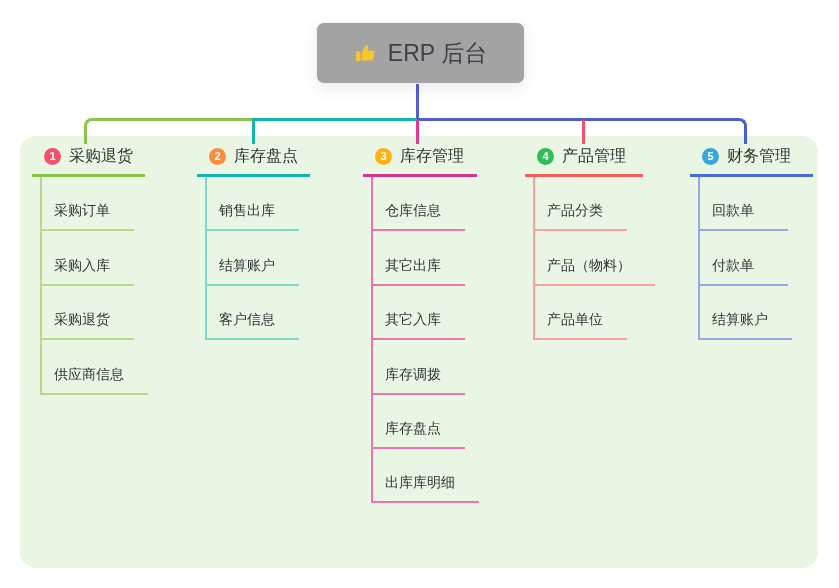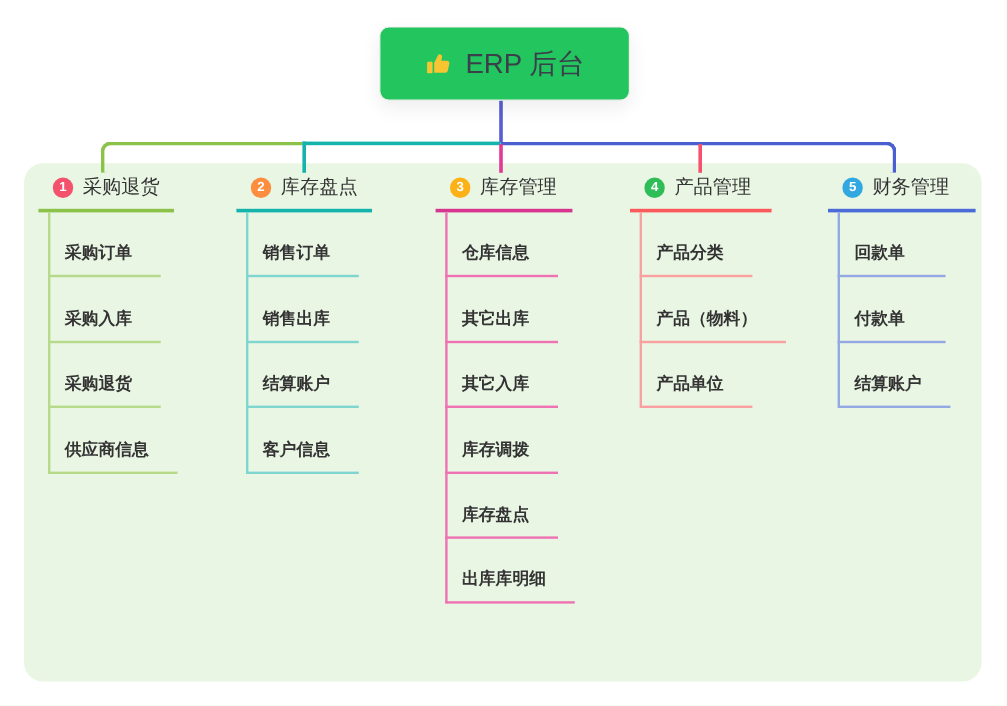--- a/index.html
+++ b/index.html
@@ -9,21 +9,21 @@
     overflow:hidden;
   }
   
   .panel{
     position:absolute;left:20px;top:136px;width:798px;height:432px;
     background:#eaf6e4;border-radius:16px;
   }
   
   .root-card{
     position:absolute;left:316px;top:22px;width:207px;height:60px;
-    background:#22c55e;border:1px solid #f1f1f1;border-radius:8px;
+    background:#a3a3a3;border:1px solid #f1f1f1;border-radius:8px;
     box-shadow:0 6px 16px rgba(0,0,0,.07);
     display:flex;align-items:center;justify-content:center;gap:10px;
     font-size:23px;font-weight:500;color:#3a3f4a;
   }
   .root-card svg{display:block;}
   
   .stem{position:absolute;width:3px;}
   .l-left{position:absolute;border-left:3px solid;border-top:3px solid;box-sizing:border-box;}
   .l-left.round{border-top-left-radius:8px;}
   .l-right{position:absolute;border-right:3px solid;border-top:3px solid;box-sizing:border-box;border-top-right-radius:8px;}
@@ -34,21 +34,21 @@
     box-sizing:border-box;height:33px;border-bottom:3px solid var(--line);
     display:flex;align-items:center;gap:8px;padding:0 0 5px 12px;
     font-size:16px;font-weight:500;color:#333;white-space:nowrap;
   }
   .badge{
     width:17px;height:17px;border-radius:50%;background:var(--badge);
     color:#fff;font-size:11px;font-weight:bold;line-height:1;
     display:flex;align-items:center;justify-content:center;flex:0 0 auto;
   }
   .children{
-    list-style:none;margin:0 0 0 8px;padding:0;position:relative;font-weight:bold;
+    list-style:none;margin:0 0 0 8px;padding:0;position:relative;
   }
   .children::before{
     content:"";position:absolute;left:0;top:0;bottom:0;width:2px;
     background:var(--child);border-bottom-left-radius:2px;
   }
   .children li{
     box-sizing:border-box;height:54.4px;width:max-content;min-width:90px;
     display:flex;align-items:flex-end;
     border-bottom:2px solid var(--child);
     padding:0 24px 9px 14px;
@@ -90,21 +90,20 @@
     <li>供应商信息</li>
   </ul>
 </div>
 
 <div class="branch" style="left: 197px; --line: #14b3ab; --child: #7fd6cf; --badge: #fd8e3f;">
   <div class="branch-header" style="width:113px;">
     <span class="badge">2</span>
     <span>库存盘点</span>
   </div>
   <ul class="children">
-    <li>销售订单</li>
     <li>销售出库</li>
     <li>结算账户</li>
     <li>客户信息</li>
   </ul>
 </div>
 
 <div class="branch" style="left: 363px; --line: #d6368f; --child: #ef72b2; --badge: #fcb116;">
   <div class="branch-header" style="width:114px;">
     <span class="badge">3</span>
     <span>库存管理</span>

